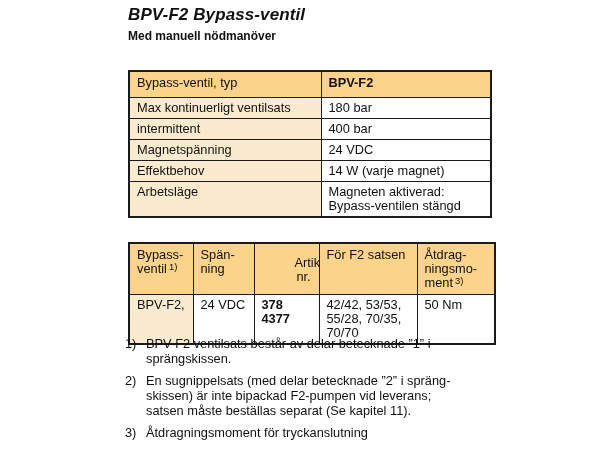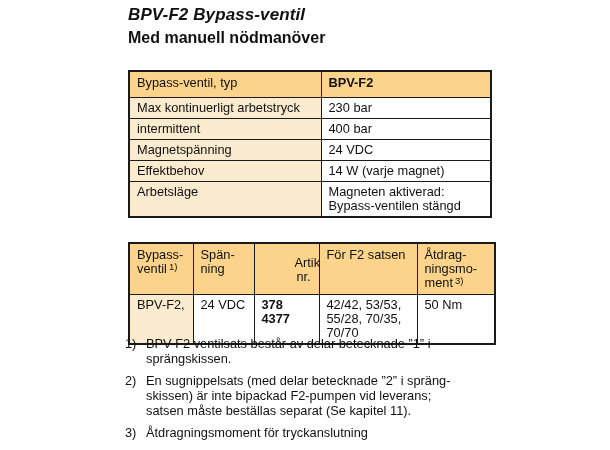--- a/index.html
+++ b/index.html
@@ -14,21 +14,21 @@
     font-family:"Liberation Sans","DejaVu Sans",sans-serif;color:var(--ink);
     -webkit-font-smoothing:antialiased;
   }
   .doc{position:relative;width:610px;height:450px;}
   .title{
     position:absolute;left:128px;top:5px;
     font-size:17px;font-weight:700;letter-spacing:.1px;font-style:italic;
   }
   .subtitle{
     position:absolute;left:128px;top:29px;
-    font-size:16px;font-weight:700;
+    font-size:12px;font-weight:700;
   }
   table{
     border-collapse:collapse;table-layout:fixed;
     position:absolute;left:128px;
     font-size:12.8px;line-height:14px;
   }
   table, td{border:1px solid var(--border);}
   table{border-width:2px;}
   td{padding:3px 6px 3px 7px;vertical-align:top;overflow:hidden;}
   .pre{white-space:pre-line;}
@@ -61,22 +61,22 @@
     <colgroup>
         <col style="width:192px">
         <col style="width:170px">
       </colgroup>
     <tbody>
         <tr class="hrow">
       <td>Bypass-ventil, typ</td>
       <td class="b">BPV-F2</td>
     </tr>
     <tr>
-      <td class="lbl">Max kontinuerligt arbetstryck</td>
-      <td>230 bar</td>
+      <td class="lbl">Max kontinuerligt ventilsats</td>
+      <td>180 bar</td>
     </tr>
     <tr>
       <td class="lbl">intermittent</td>
       <td>400 bar</td>
     </tr>
     <tr>
       <td class="lbl">Magnetspänning</td>
       <td>24 VDC</td>
     </tr>
     <tr>

